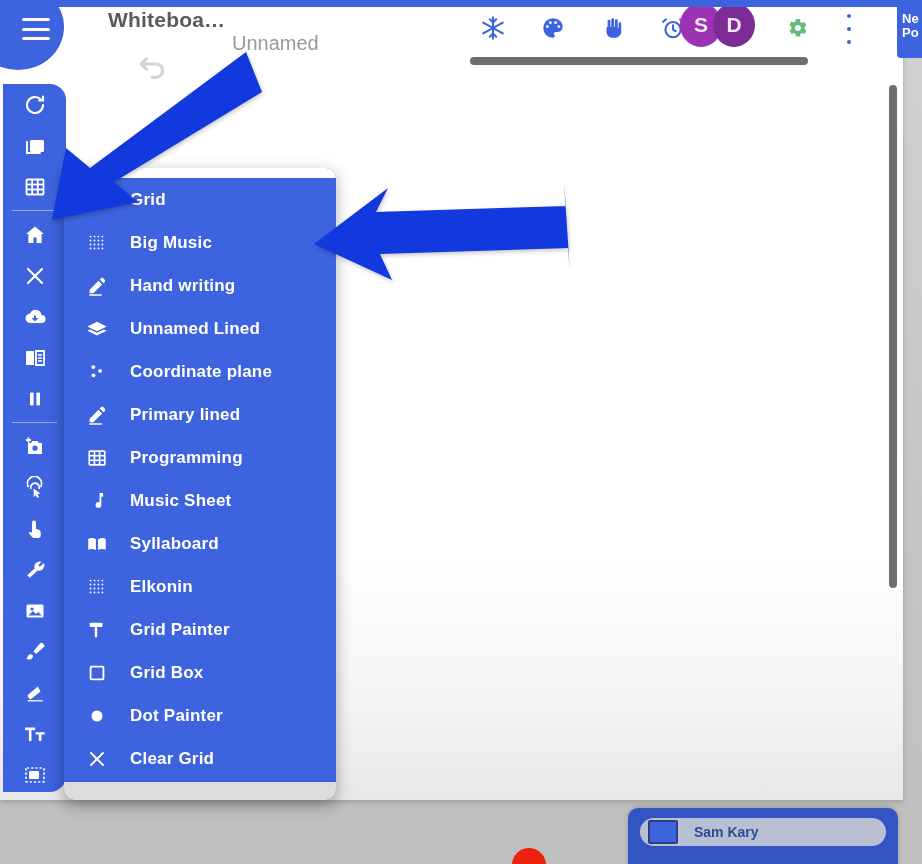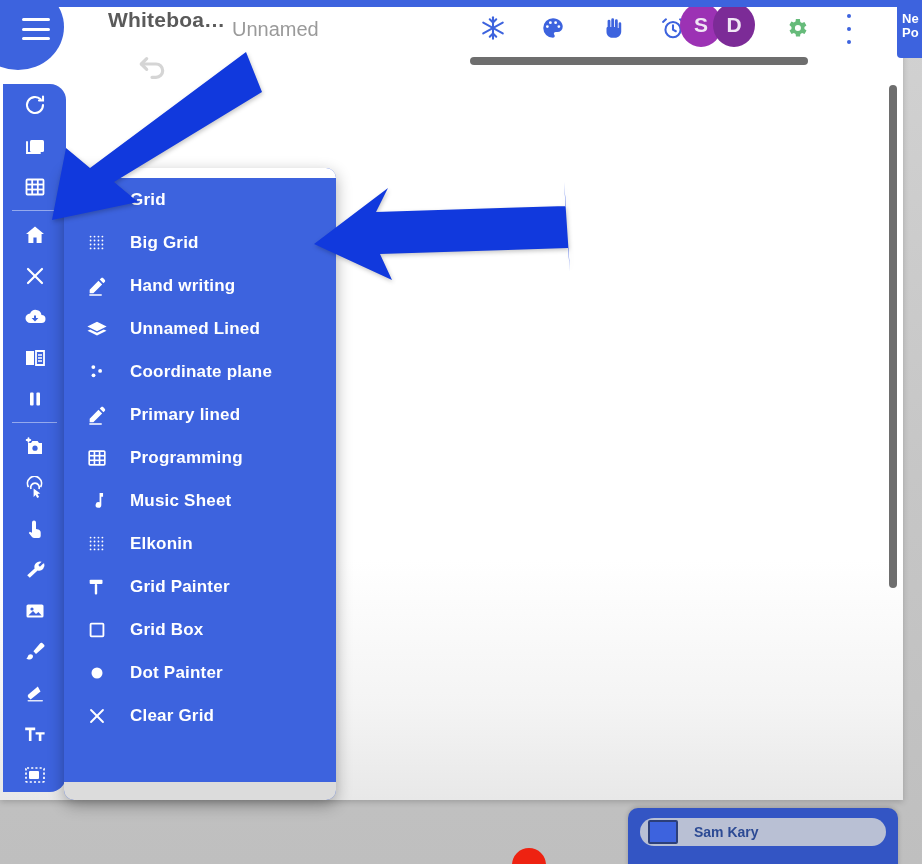--- a/index.html
+++ b/index.html
@@ -24,21 +24,21 @@
   .hamburger-blob{position:absolute;left:-28px;top:-16px;width:92px;height:86px;
     background:#3d63de;border-radius:50%;}
   .hamburger{position:absolute;left:22px;top:18px;width:28px;height:22px;
     display:flex;flex-direction:column;justify-content:space-between;cursor:pointer;}
   .hamburger i{display:block;height:3px;background:#fff;border-radius:2px;}
 
   .title-main{position:absolute;left:108px;top:8px;font-size:21px;font-weight:bold;
     color:#5a5a5a;letter-spacing:.2px;white-space:nowrap;}
   .title-board{position:absolute;left:266px;top:2px;font-size:20px;color:#7a7a7a;
     white-space:nowrap;}
-  .title-unnamed{position:absolute;left:232px;top:18px;font-size:20px;color:#9a9a9a;
+  .title-unnamed{position:absolute;left:232px;top:32px;font-size:20px;color:#9a9a9a;
     white-space:nowrap;}
 
   .undo-icon{position:absolute;left:132px;top:52px;width:40px;height:32px;
     color:#d5d5d5;cursor:pointer;}
 
   
   .hdr-icons{position:absolute;left:480px;top:8px;height:40px;display:flex;
     align-items:center;gap:34px;}
   .hdr-ic{width:26px;height:26px;color:#3d63de;cursor:pointer;display:block;}
 
@@ -346,21 +346,21 @@
                 <circle cx="9.3" cy="13.6" r="1"></circle>
                 <circle cx="13.6" cy="13.6" r="1"></circle>
                 <circle cx="17.9" cy="13.6" r="1"></circle>
             <circle cx="5" cy="17.9" r="1"></circle>
                 <circle cx="9.3" cy="17.9" r="1"></circle>
                 <circle cx="13.6" cy="17.9" r="1"></circle>
                 <circle cx="17.9" cy="17.9" r="1"></circle>
               </g>
           </svg>
         </span>
-        <span class="mi-lb">Big Grid</span>
+        <span class="mi-lb">Big Music</span>
       </div>
 
       <div class="mi">
         <span class="mi-ic">
           <svg viewBox="0 0 24 24" fill="currentColor">
             <path d="M18.9 3.6c-.7-.7-1.8-.7-2.5 0L15 5l4 4 1.4-1.4c.7-.7.7-1.8 0-2.5zM13.6 6.4 4 16v4h4l9.6-9.6z"></path>
             <rect x="3.4" y="21" width="14" height="1.6" rx=".8"></rect>
           </svg>
         </span>
         <span class="mi-lb">Hand writing</span>
@@ -412,20 +412,29 @@
 
       <div class="mi">
         <span class="mi-ic">
           <svg viewBox="0 0 24 24" fill="currentColor">
             <path d="M14.8 3.2v10.2a3.1 3.1 0 1 0 1.9 2.9V7.4h1.9V3.2z"></path>
           </svg>
         </span>
         <span class="mi-lb">Music Sheet</span>
       </div>
 
+      <div class="mi">
+        <span class="mi-ic">
+          <svg viewBox="0 0 24 24" fill="currentColor">
+            <path d="M2.5 6.2c2.6-1 5.5-1 8.3.3v12c-2.8-1.3-5.7-1.3-8.3-.3z"></path>
+            <path d="M21.5 6.2c-2.6-1-5.5-1-8.3.3v12c2.8-1.3 5.7-1.3 8.3-.3z"></path>
+          </svg>
+        </span>
+        <span class="mi-lb">Syllaboard</span>
+      </div>
 
       <div class="mi">
         <span class="mi-ic">
           <svg viewBox="0 0 24 24" fill="currentColor">
             <g>
                 <circle cx="5" cy="5" r="1"></circle>
                 <circle cx="9.3" cy="5" r="1"></circle>
                 <circle cx="13.6" cy="5" r="1"></circle>
                 <circle cx="17.9" cy="5" r="1"></circle>
             <circle cx="5" cy="9.3" r="1"></circle>

